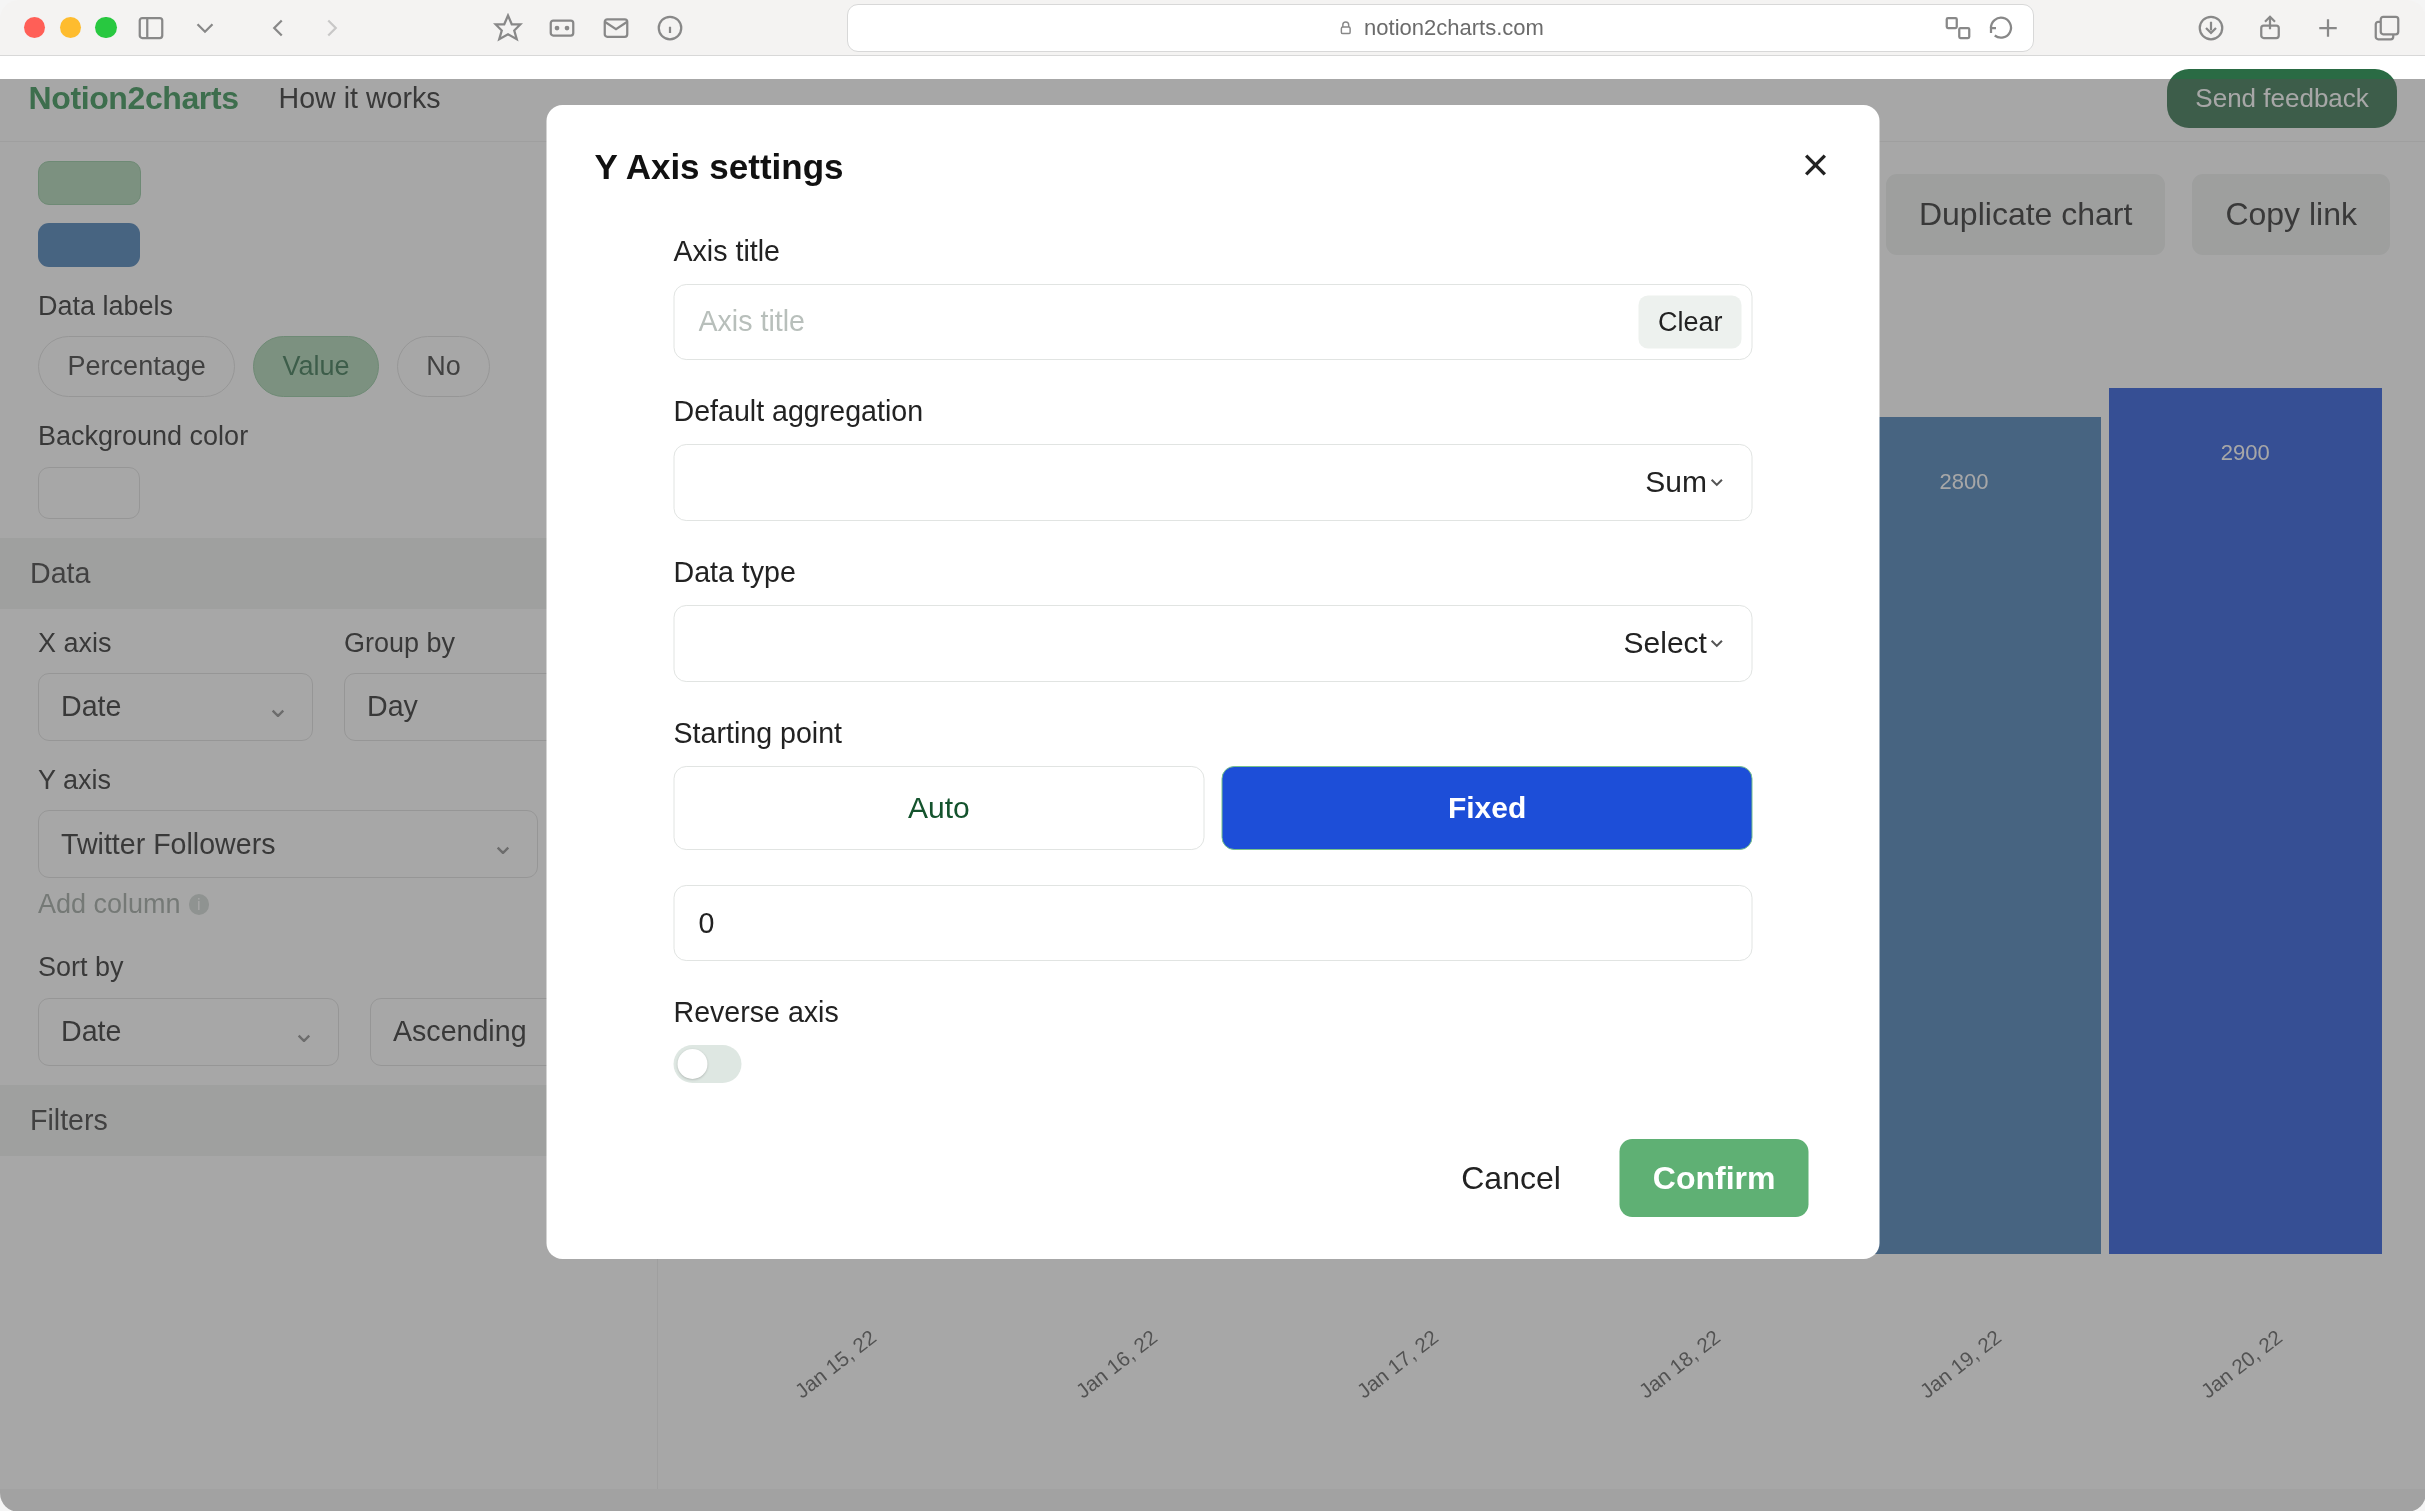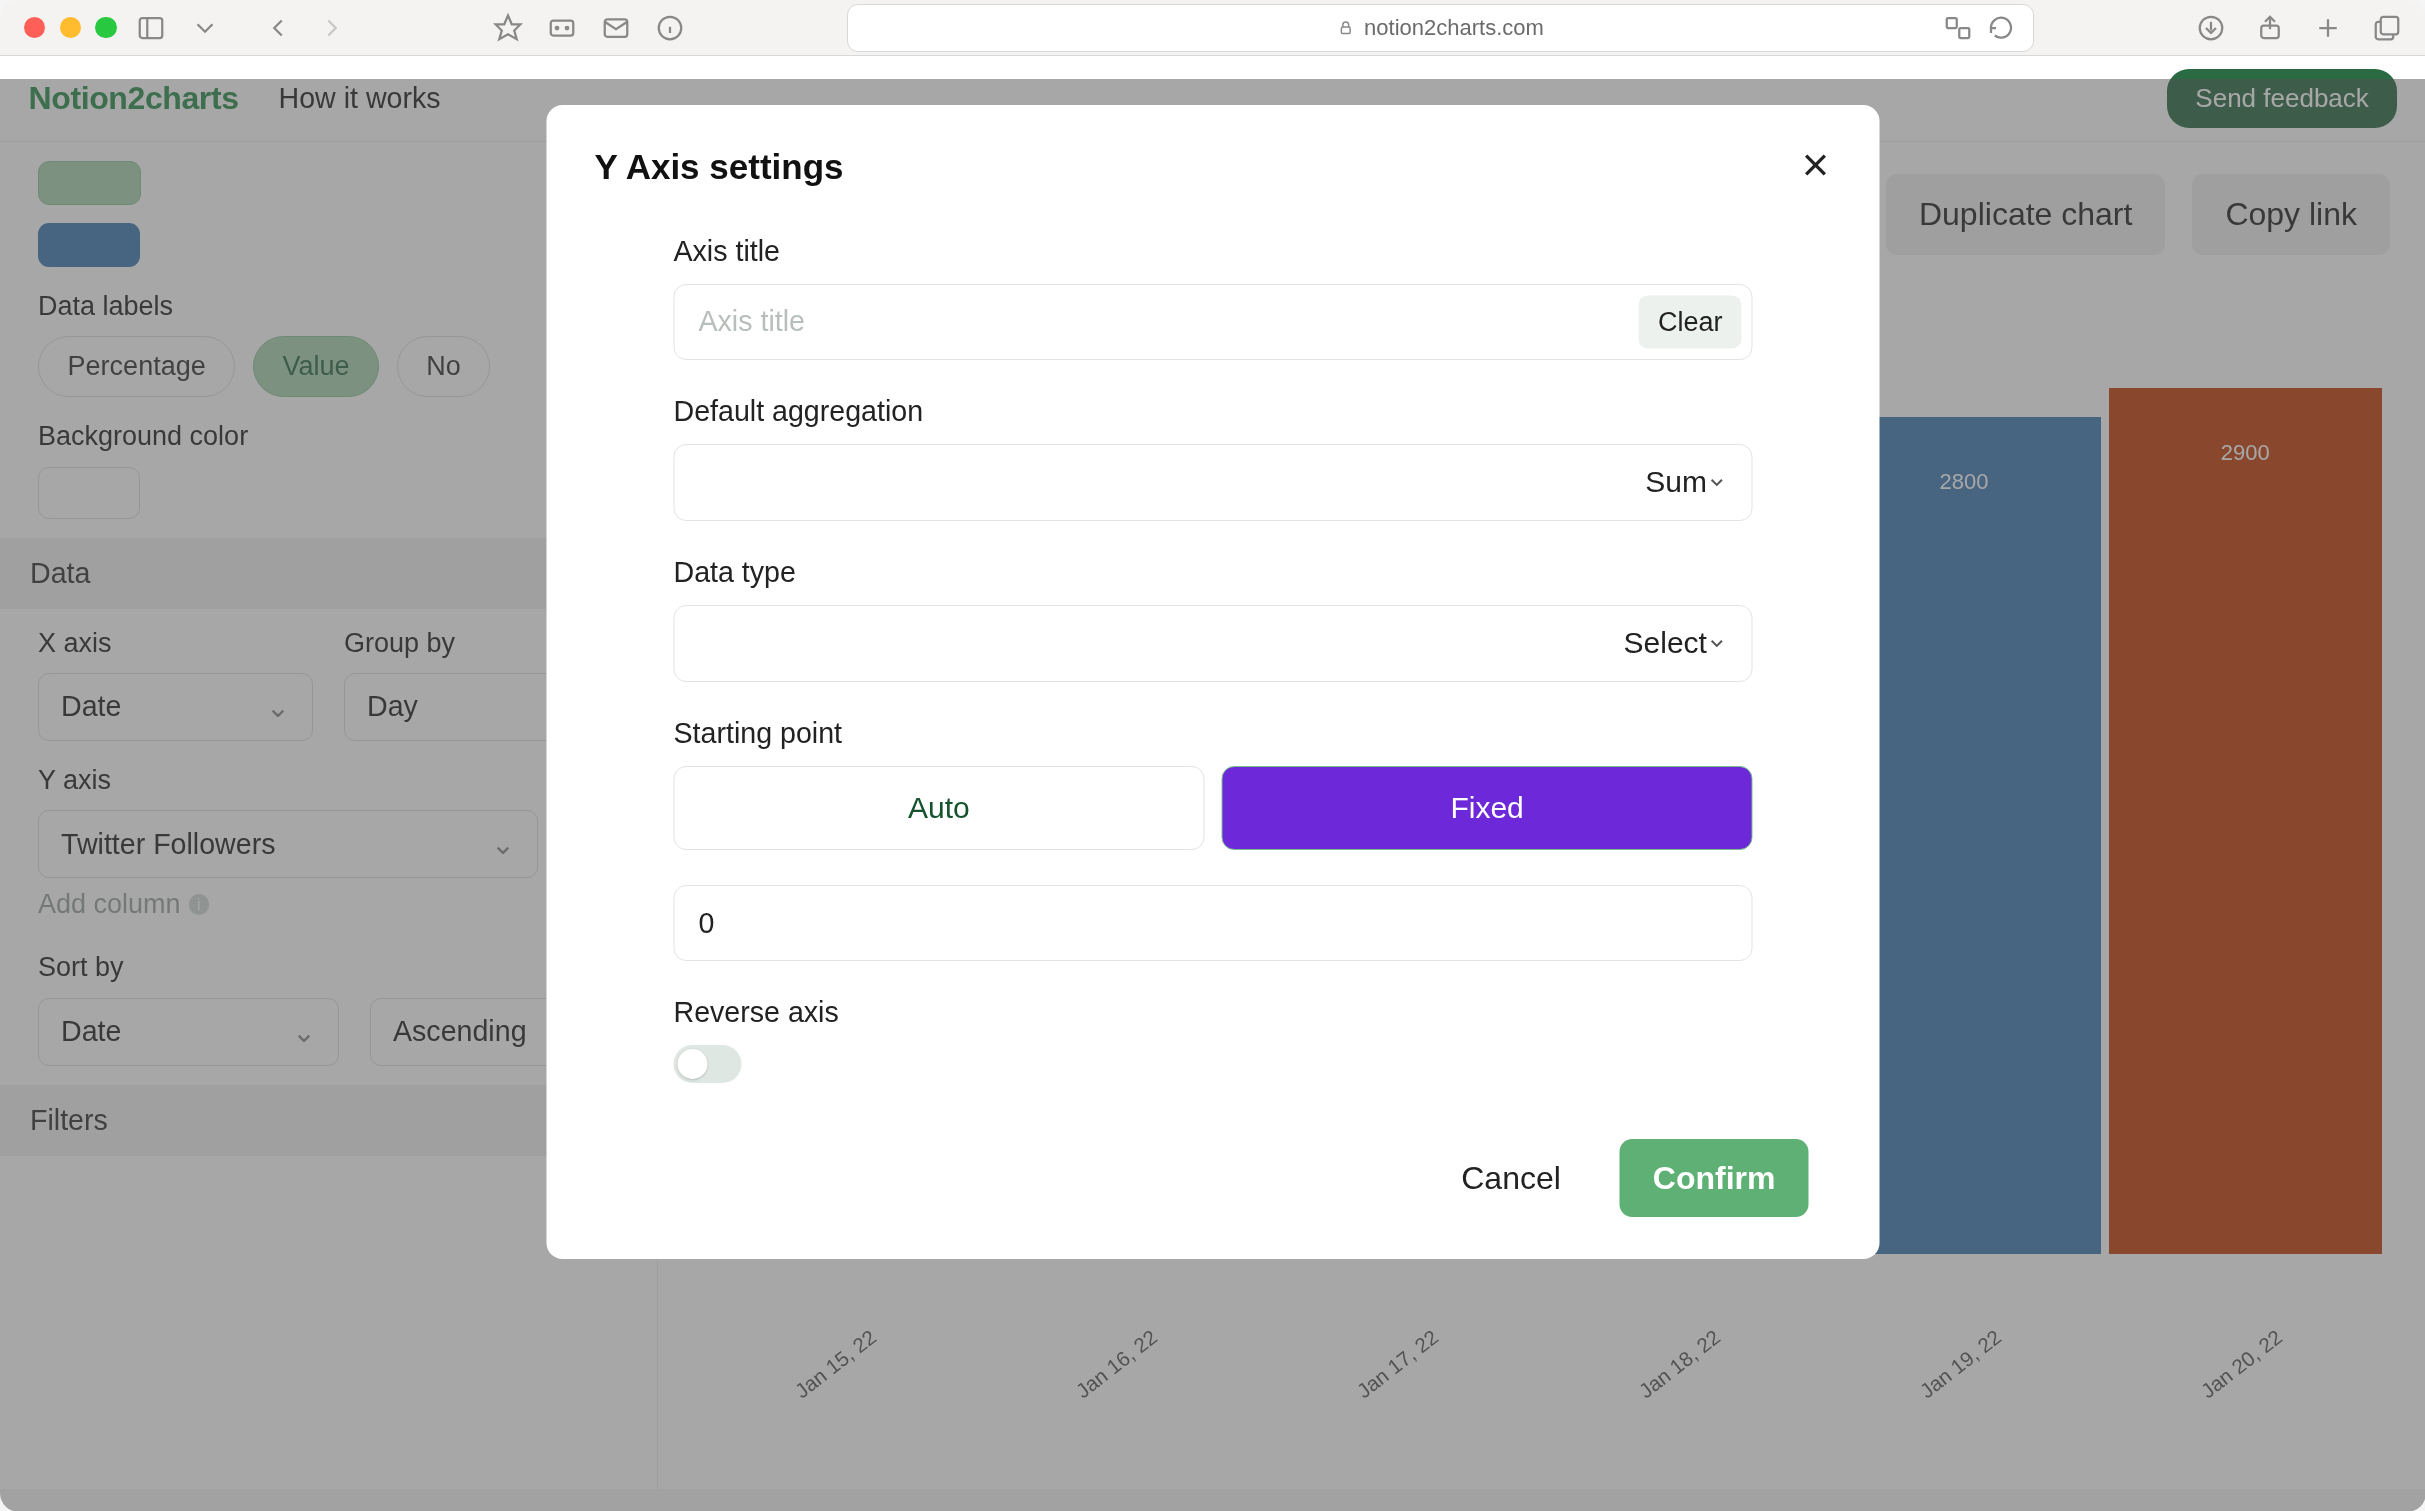--- a/index.html
+++ b/index.html
@@ -157,21 +157,21 @@
       display:flex; align-items:center; justify-content:flex-end;
       border: 1.6px solid #e1e4e2; border-radius: 12.7px;
       padding: 20.6px 24px; font-size: 30px; color: #222;
     }
     .mselect .chev svg { width: 20.6px; height: 20.6px; stroke:#555; stroke-width:2.4; fill:none;}
     .seg { display:flex; gap: 17.5px; }
     .seg-btn {
       flex:1; text-align:center; border: 1.6px solid #e1e4e2; border-radius: 12.7px;
       padding: 24px 0; font-size: 30px; color: #14532d; background:#fff;
     }
-    .seg-btn.active { background: #6d28d9; color: #fff; border-color: #76c189; font-weight:400;}
+    .seg-btn.active { background: #1d4ed8; color: #fff; border-color: #76c189; font-weight:700;}
     .switch {
       width: 68px; height: 38px; border-radius: 792px; background: #dee7e2;
       position: relative;
     }
     .switch::after {
       content:''; position:absolute; width:30px; height:30px; border-radius:50%;
       background:#fff; top:4px; left:4px; box-shadow:0 0.8px 2.4px rgba(0,0,0,0.2);
     }
     .modal-footer { display:flex; justify-content:flex-end; gap: 35px; padding: 32px 71px 9.5px 0; align-items:center;}
     .btn-cancel { font-size: 32px; color:#222; font-weight:500; padding: 19px 24px;}
@@ -390,21 +390,21 @@
           </div>
           <div class="xtick">Jan 18, 22</div>
         </div>
         <div class="bar-wrap">
           <div class="bar" style="height: 837px; background: rgb(62, 120, 179);">
             <div class="val">2800</div>
           </div>
           <div class="xtick">Jan 19, 22</div>
         </div>
         <div class="bar-wrap">
-          <div class="bar" style="height: 866px; background: #c2410c;">
+          <div class="bar" style="height: 866px; background: #1d4ed8;">
             <div class="val">2900</div>
           </div>
           <div class="xtick">Jan 20, 22</div>
         </div>
       </div>
   </div>
 </div>
 
 <div class="overlay"></div>
 <div class="modal">

